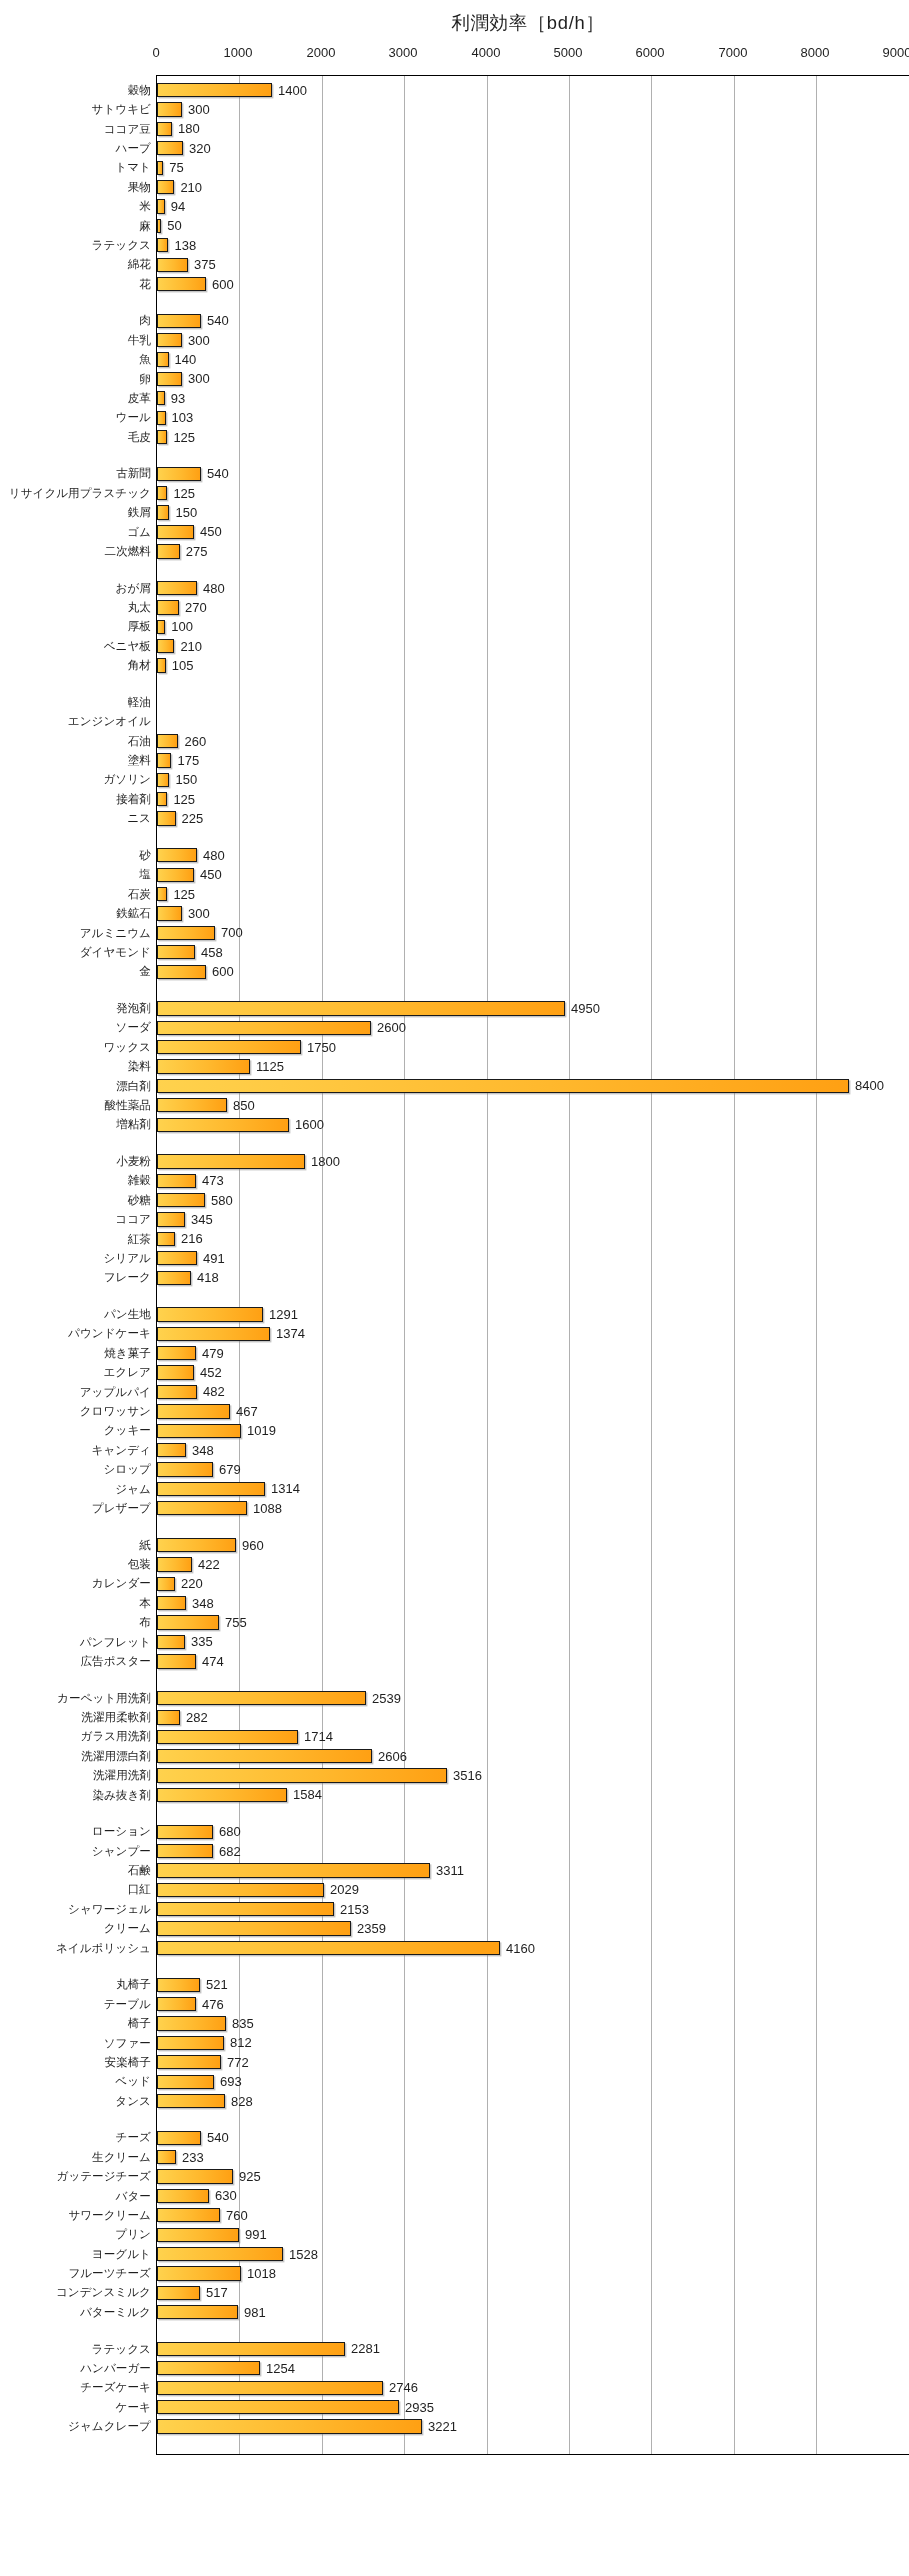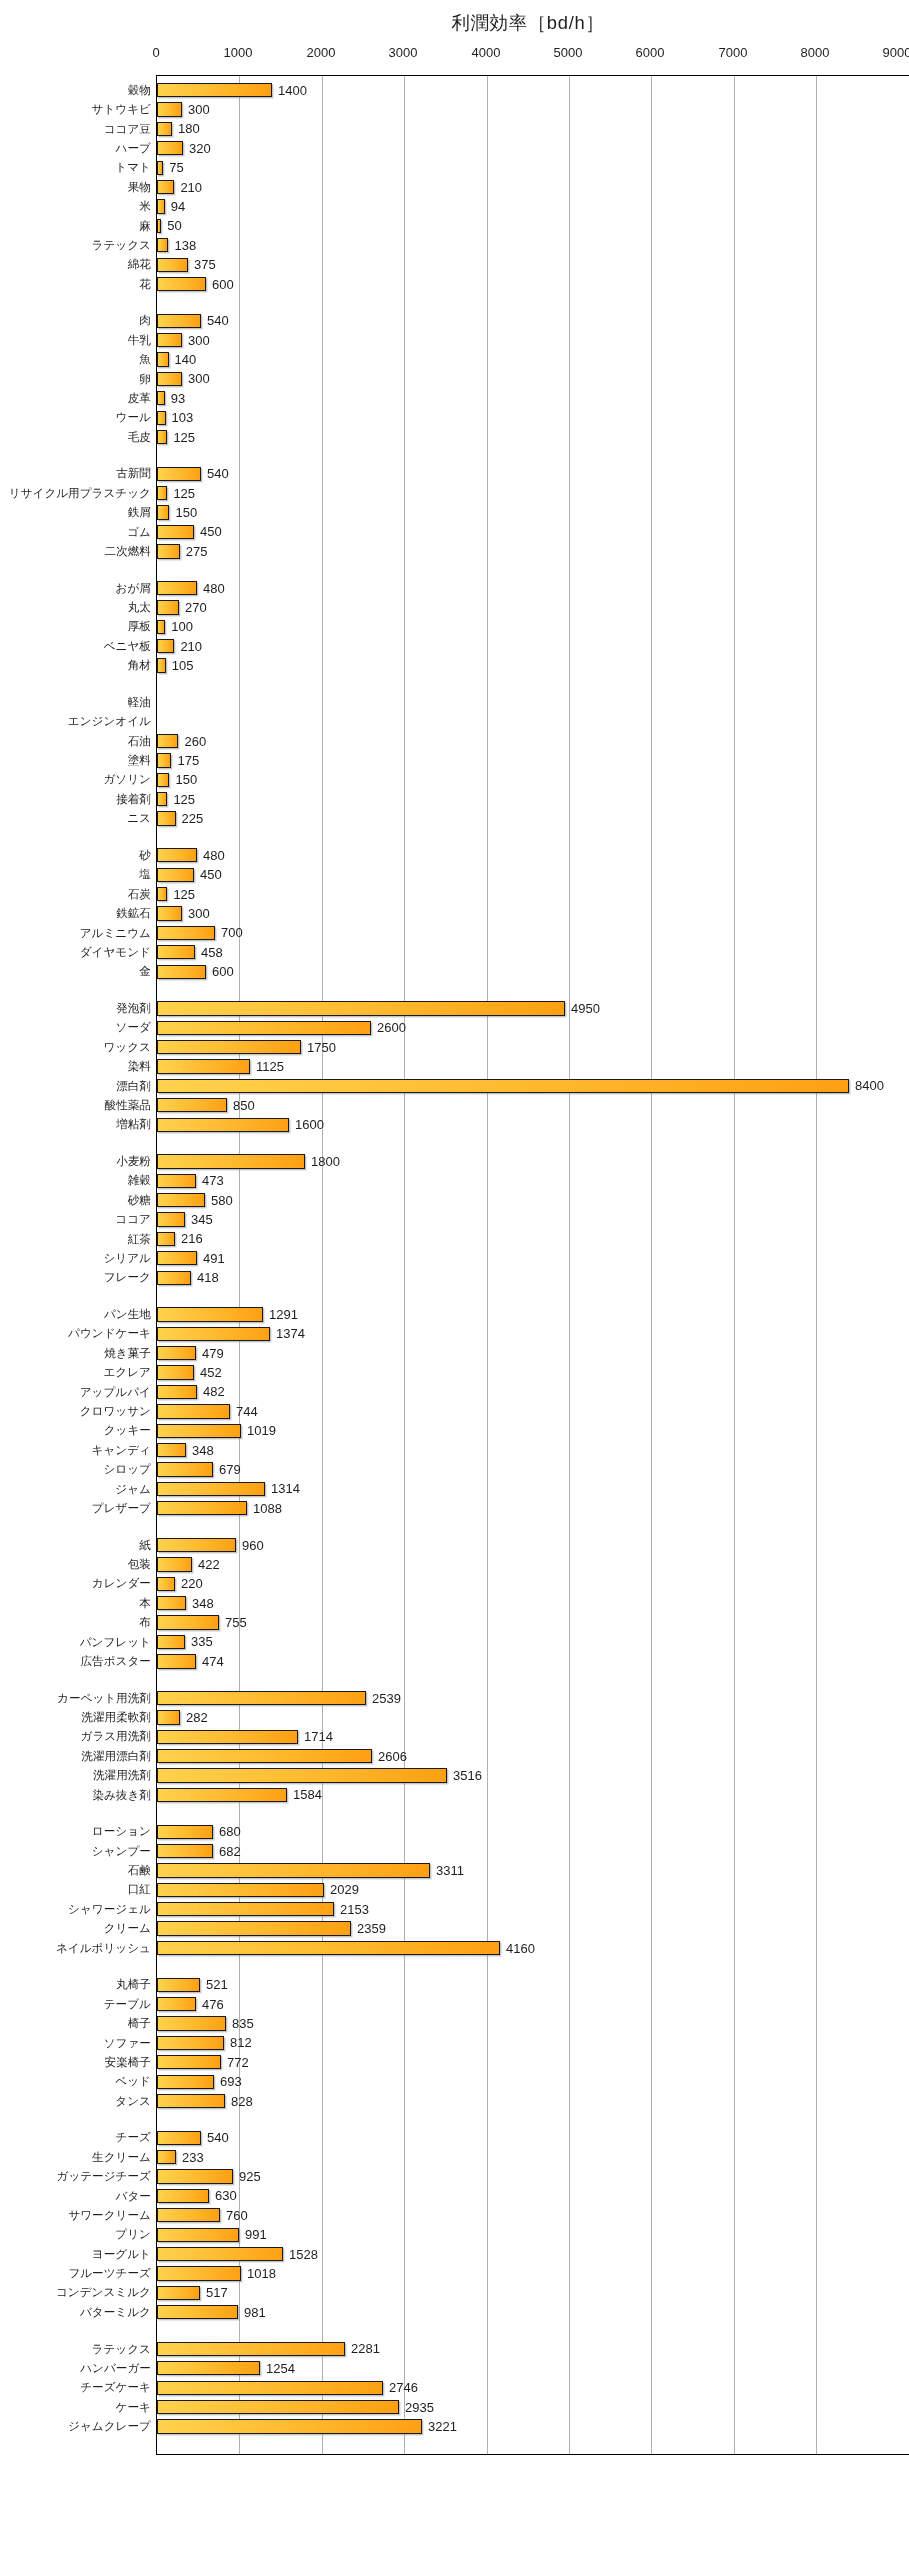--- a/index.html
+++ b/index.html
@@ -421,21 +421,21 @@
         <span class="value-label">452</span>
       </div>
       <div class="bar-row">
         <div class="cat-label">アップルパイ</div>
         <div class="bar" style="width: 40px;"></div>
         <span class="value-label">482</span>
       </div>
       <div class="bar-row">
         <div class="cat-label">クロワッサン</div>
         <div class="bar" style="width: 73px;"></div>
-        <span class="value-label">744</span>
+        <span class="value-label">467</span>
       </div>
       <div class="bar-row">
         <div class="cat-label">クッキー</div>
         <div class="bar" style="width: 84px;"></div>
         <span class="value-label">1019</span>
       </div>
       <div class="bar-row">
         <div class="cat-label">キャンディ</div>
         <div class="bar" style="width: 29px;"></div>
         <span class="value-label">348</span>

